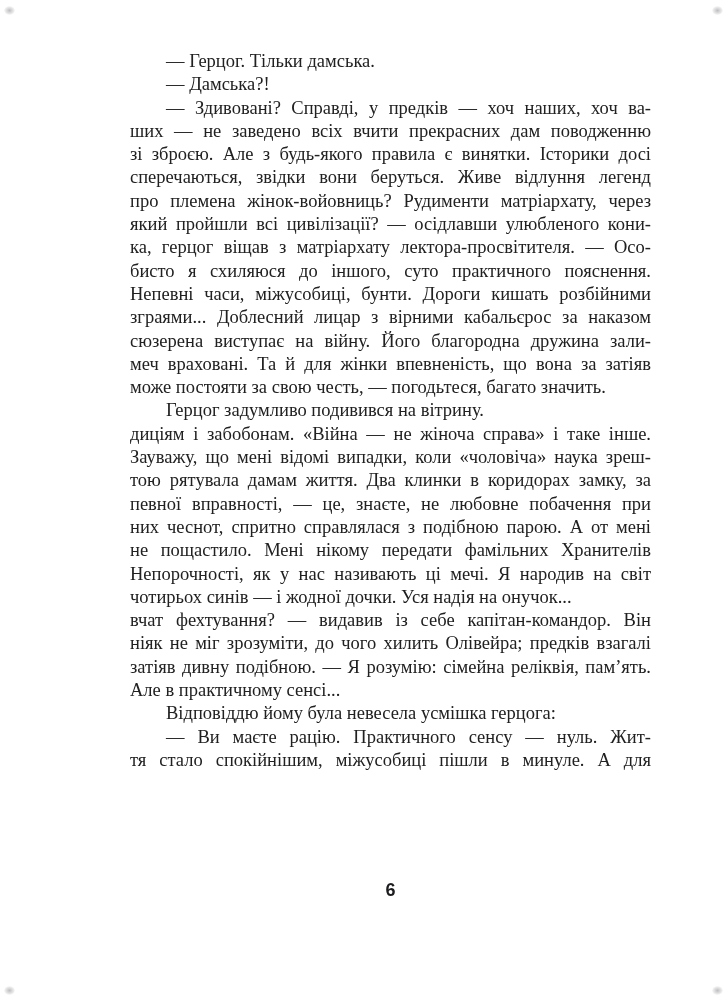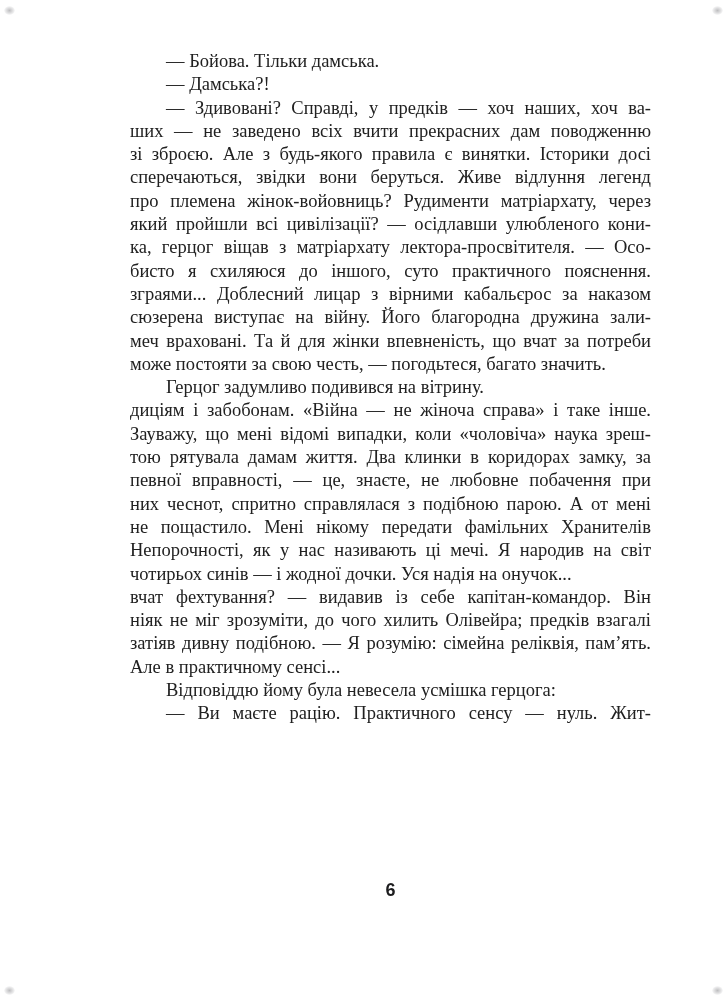--- a/index.html
+++ b/index.html
@@ -75,37 +75,38 @@
 
 <div class="page">
 
   <span class="scan-mark tl"></span>
   <span class="scan-mark tr"></span>
   <span class="scan-mark bl"></span>
   <span class="scan-mark br"></span>
 
   <div class="text-block">
       <div class="paragraph">
-        <div class="line indent para-end">— Бойова. Тільки дамська.</div>
+        <div class="line indent para-end">— Герцог. Тільки дамська.</div>
       </div>
       <div class="paragraph">
         <div class="line indent para-end">— Дамська?!</div>
       </div>
       <div class="paragraph">
         <div class="line indent">— Здивовані? Справді, у предків — хоч наших, хоч ва-</div>
         <div class="line">ших — не заведено всіх вчити прекрасних дам поводженню</div>
         <div class="line">зі зброєю. Але з будь-якого правила є винятки. Історики досі</div>
         <div class="line">сперечаються, звідки вони беруться. Живе відлуння легенд</div>
         <div class="line">про племена жінок-войовниць? Рудименти матріархату, через</div>
         <div class="line">який пройшли всі цивілізації? — осідлавши улюбленого кони-</div>
         <div class="line">ка, герцог віщав з матріархату лектора-просвітителя. — Осо-</div>
         <div class="line">бисто я схиляюся до іншого, суто практичного пояснення.</div>
+        <div class="line">Непевні часи, міжусобиці, бунти. Дороги кишать розбійними</div>
         <div class="line">зграями... Доблесний лицар з вірними кабальєрос за наказом</div>
         <div class="line">сюзерена виступає на війну. Його благородна дружина зали-</div>
-        <div class="line">меч враховані. Та й для жінки впевненість, що вчат за потреби</div>
+        <div class="line">меч враховані. Та й для жінки впевненість, що вона за затіяв</div>
         <div class="line para-end">може постояти за свою честь, — погодьтеся, багато значить.</div>
       </div>
       <div class="paragraph">
         <div class="line indent para-end">Герцог задумливо подивився на вітрину.</div>
       </div>
       <div class="paragraph">
         <div class="line">диціям і забобонам. «Війна — не жіноча справа» і таке інше.</div>
         <div class="line">Зауважу, що мені відомі випадки, коли «чоловіча» наука зреш-</div>
         <div class="line">тою рятувала дамам життя. Два клинки в коридорах замку, за</div>
         <div class="line">певної вправності, — це, знаєте, не любовне побачення при</div>
@@ -118,18 +119,19 @@
         <div class="line">вчат фехтування? — видавив із себе капітан-командор. Він</div>
         <div class="line">ніяк не міг зрозуміти, до чого хилить Олівейра; предків взагалі</div>
         <div class="line">затіяв дивну подібною. — Я розумію: сімейна реліквія, пам’ять.</div>
         <div class="line para-end">Але в практичному сенсі...</div>
       </div>
       <div class="paragraph">
         <div class="line indent para-end">Відповіддю йому була невесела усмішка герцога:</div>
       </div>
       <div class="paragraph">
         <div class="line indent">— Ви маєте рацію. Практичного сенсу — нуль. Жит-</div>
+        <div class="line">тя стало спокійнішим, міжусобиці пішли в минуле. А для</div>
       </div>
     </div>
 
   <div class="page-number">6</div>
 
 </div>
 
 </body></html>

